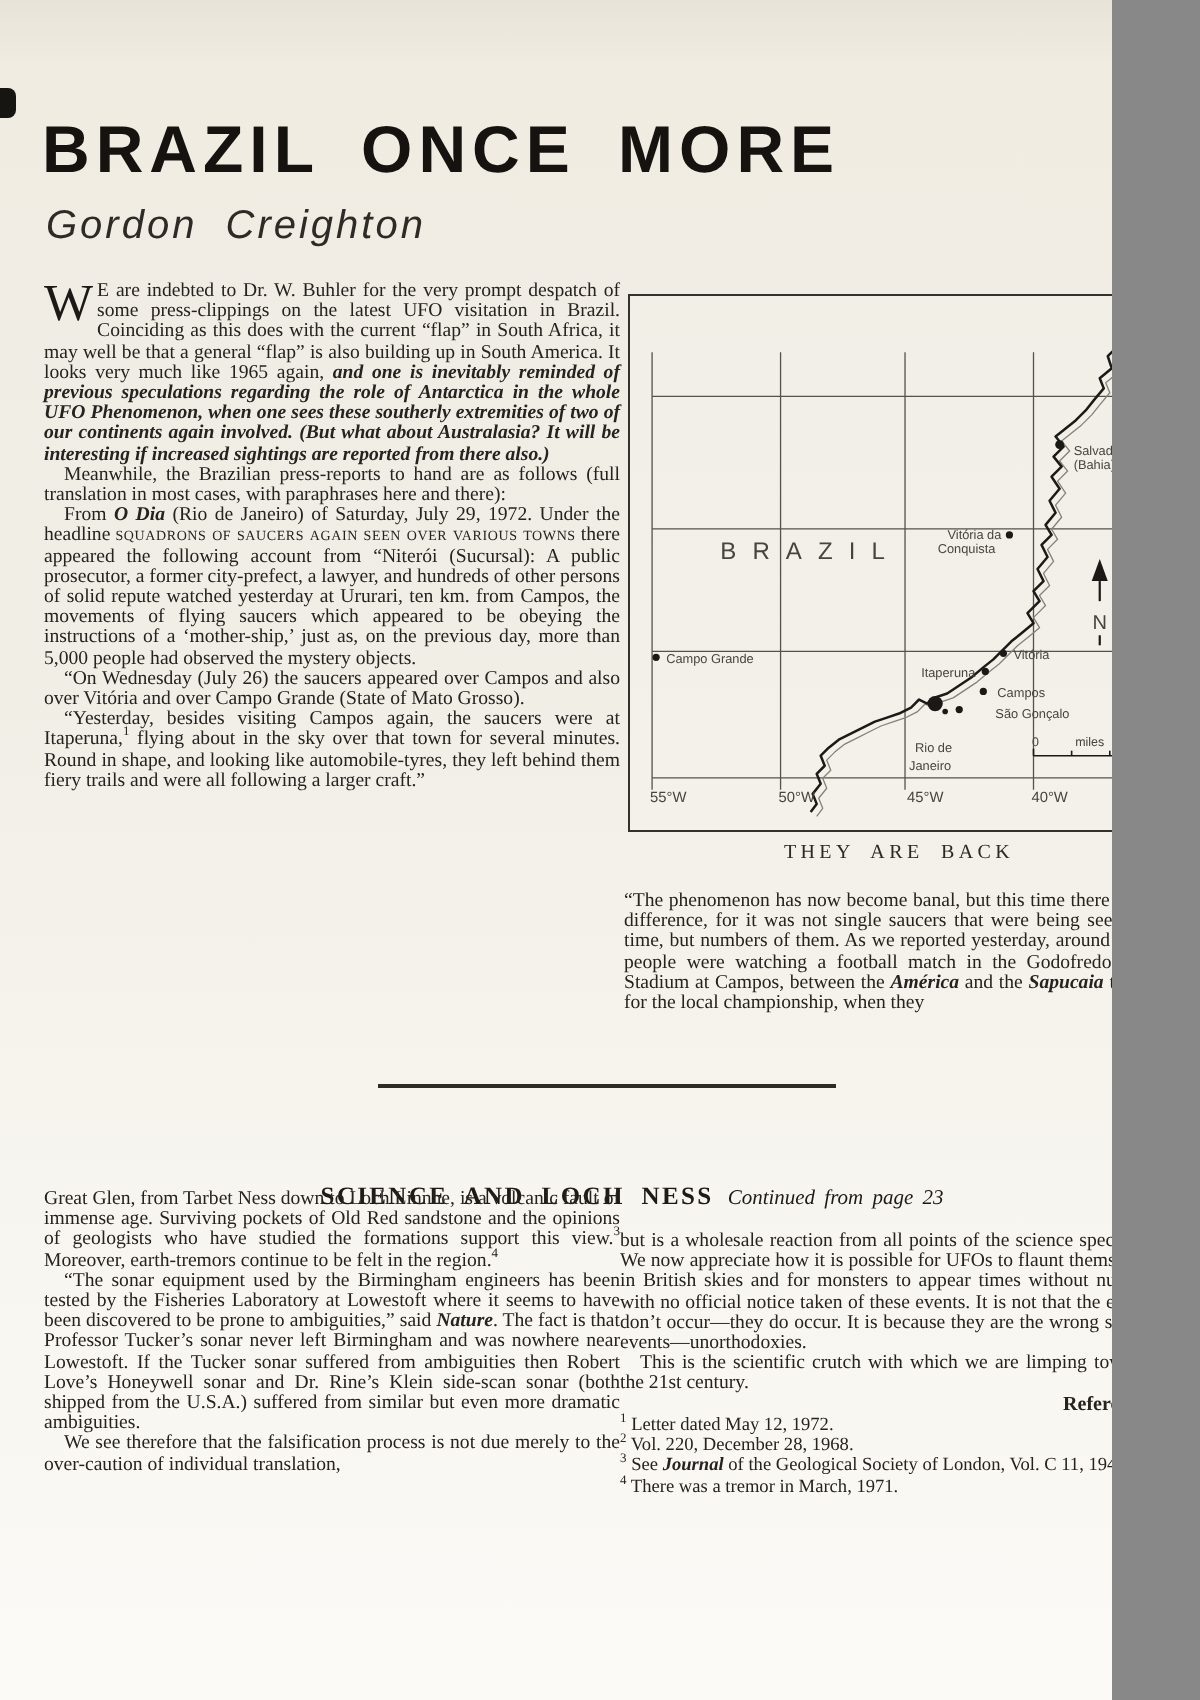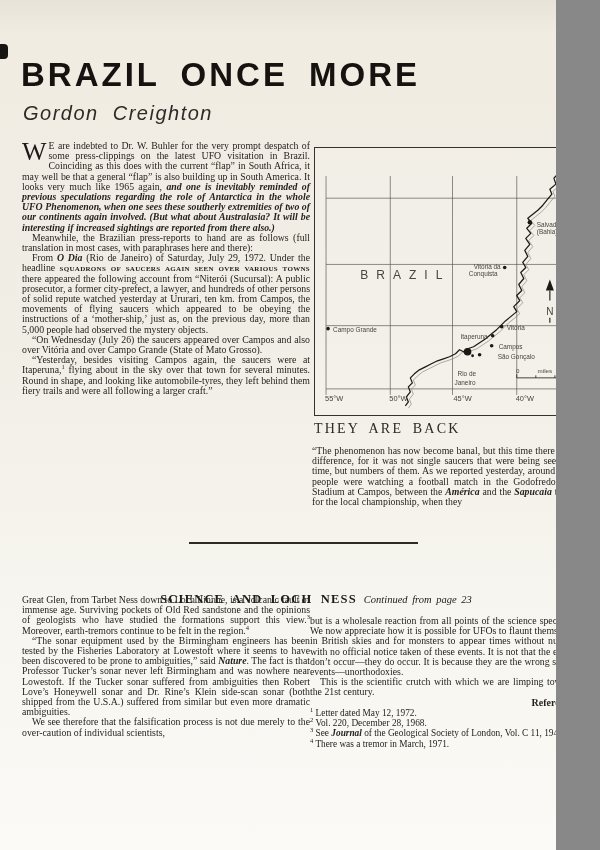--- a/index.html
+++ b/index.html
@@ -20,41 +20,41 @@
     font-size:20px;letter-spacing:1.5px;word-spacing:7px;color:#2e2a26;white-space:nowrap;
   }
   .body-col{position:absolute;font-size:9.8px;line-height:10.2px;text-align:justify;}
   #a1-left{left:22px;top:141px;width:288px;}
   #a1-right{left:312px;top:446px;width:268px;}
   #a2-left{left:22px;top:595px;width:288px;}
   #a2-right{left:310px;top:616px;width:268px;}
   .body-col p{margin:0;text-indent:10px;}
   .body-col p.flush{text-indent:0;}
   .seg-i{font-style:italic;font-weight:bold;}
-  .seg-sc{font-variant:small-caps;letter-spacing:0.3px;font-weight:bold;}
+  .seg-sc{font-variant:small-caps;letter-spacing:0.3px;}
   .seg-sup{vertical-align:super;font-size:6.5px;line-height:0;}
   .seg-dc{float:left;font-size:26px;line-height:20px;padding:1px 2px 0 0;color:#1c1916;}
   
   .map-frame{position:absolute;left:314px;top:147px;width:271px;height:269px;border:1.4px solid #35322e;box-sizing:border-box;background:rgba(255,255,255,0.12);}
   .map-frame svg{position:absolute;left:0;top:0;width:100%;height:100%;}
   .map-frame text{font-family:"Liberation Sans",sans-serif;fill:#474440;}
   .grid{stroke:#55524c;stroke-width:0.65;}
   .coast{fill:none;stroke:#1c1a17;stroke-width:1.25;stroke-linejoin:round;}
   .offshore{fill:none;stroke:#85817a;stroke-width:0.65;stroke-linejoin:round;}
   .coord{fill:#38352f;font-size:7.4px;}
   .city{font-size:6.4px;}
   .dot{fill:#1b1916;}
   .brazil{font-size:12px;letter-spacing:8px;fill:#45423e;}
   .north{stroke:#1b1916;stroke-width:1.1;}
   .north-n{font-size:10px;fill:#1b1916;text-anchor:middle;}
   .scale-line{stroke:#1b1916;stroke-width:0.8;}
   .scale-t{font-size:6.2px;fill:#38352f;text-anchor:middle;}
   .map-caption{
-    position:absolute;left:314px;top:421px;width:271px;
-    font-size:14px;letter-spacing:2.2px;word-spacing:4px;color:#2c2926;
+    position:absolute;left:314px;top:421px;width:271px;text-align:center;
+    font-size:10px;letter-spacing:2.2px;word-spacing:4px;color:#2c2926;
   }
   .divider{position:absolute;left:189px;top:542px;width:229px;height:1.8px;background:#2e2b27;}
   .sec-head{position:absolute;left:0;top:570px;width:600px;text-align:center;margin:16px;color:#1d1a17;font-weight:normal;}
   .sec-head .main{font-weight:bold;font-size:12.5px;letter-spacing:1.2px;word-spacing:4px;}
   .sec-head .cont{font-style:italic;font-size:10.5px;margin-left:7px;word-spacing:2px;}
   .refs-head{text-align:right;font-weight:bold;font-size:10px;margin:17px 0 7px 0;text-indent:0 !important;padding-left:24px;}
   .ref{font-size:9.3px;line-height:10.3px;text-align:left;text-indent:-11px !important;padding-left:11px;margin:0;}
 </style>
 </head>
 <body>
@@ -150,21 +150,21 @@
 
   <div class="divider"></div>
 
   <h3 class="sec-head">
     <span class="main">SCIENCE AND LOCH NESS</span><span class="cont">Continued from page 23</span>
   </h3>
 
   <div class="body-col" id="a2-left">
     <p class="flush"><span class="seg-n">Great Glen, from Tarbet Ness down to Loch Linnhe, is a volcanic fault of immense age. Surviving pockets of Old Red sandstone and the opinions of geologists who have studied the formations support this view.</span><span class="seg-sup">3</span><span class="seg-n"> Moreover, earth-tremors continue to be felt in the region.</span><span class="seg-sup">4</span></p>
     <p><span class="seg-n">“The sonar equipment used by the Birmingham engineers has been tested by the Fisheries Laboratory at Lowestoft where it seems to have been discovered to be prone to ambiguities,” said </span><span class="seg-i">Nature</span><span class="seg-n">. The fact is that Professor Tucker’s sonar never left Birmingham and was nowhere near Lowestoft. If the Tucker sonar suffered from ambiguities then Robert Love’s Honeywell sonar and Dr. Rine’s Klein side-scan sonar (both shipped from the U.S.A.) suffered from similar but even more dramatic ambiguities.</span></p>
-    <p><span class="seg-n">We see therefore that the falsification process is not due merely to the over-caution of individual scientists,</span></p>
+    <p><span class="seg-n">We see therefore that the falsification process is not due merely to the over-caution of individual translation,</span></p>
   </div>
 
   <div class="body-col" id="a2-right">
     <p class="flush"><span class="seg-n">but is a wholesale reaction from all points of the science spectrum. We now appreciate how it is possible for UFOs to flaunt themselves in British skies and for monsters to appear times without number with no official notice taken of these events. It is not that the events don’t occur—they do occur. It is because they are the wrong sort of events—unorthodoxies.</span></p>
     <p><span class="seg-n">This is the scientific crutch with which we are limping towards the 21st century.</span></p>
     <p class="refs-head">References</p>
     <p class="ref"><span class="seg-sup">1</span><span class="seg-n"> Letter dated May 12, 1972.</span></p>
     <p class="ref"><span class="seg-sup">2</span><span class="seg-n"> Vol. 220, December 28, 1968.</span></p>
     <p class="ref"><span class="seg-sup">3</span><span class="seg-n"> See </span><span class="seg-i">Journal</span><span class="seg-n"> of the Geological Society of London, Vol. C 11, 1940.</span></p>
     <p class="ref"><span class="seg-sup">4</span><span class="seg-n"> There was a tremor in March, 1971.</span></p>

